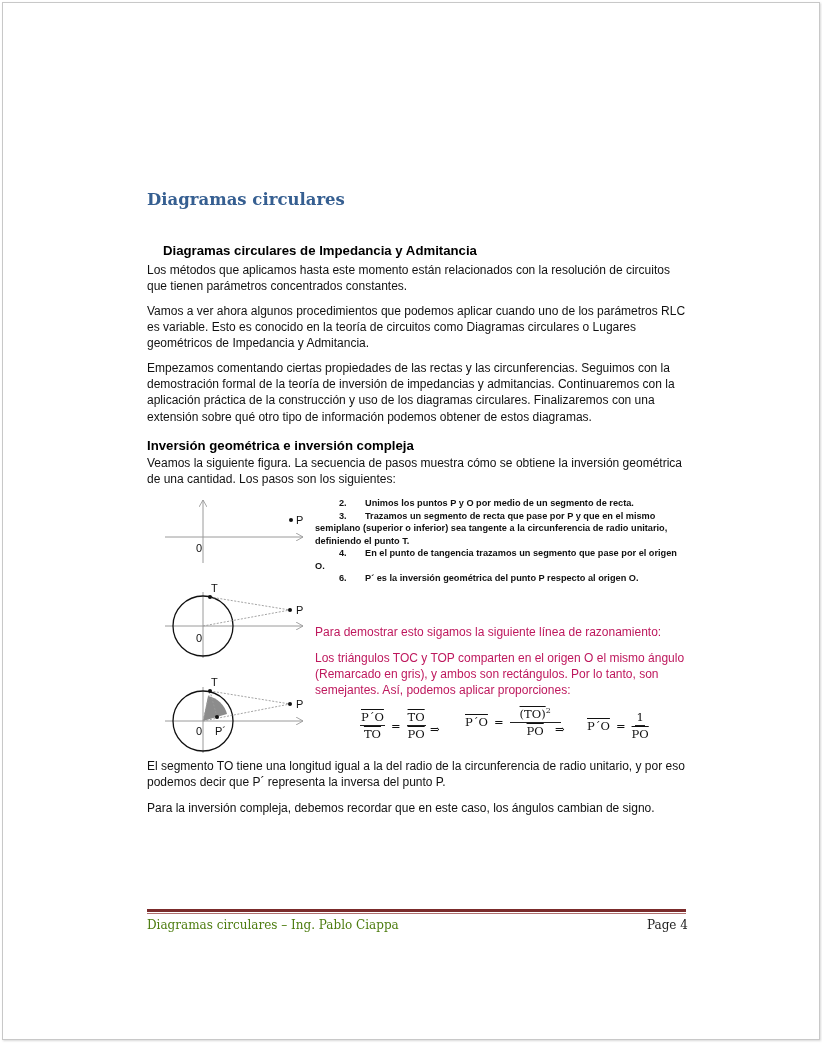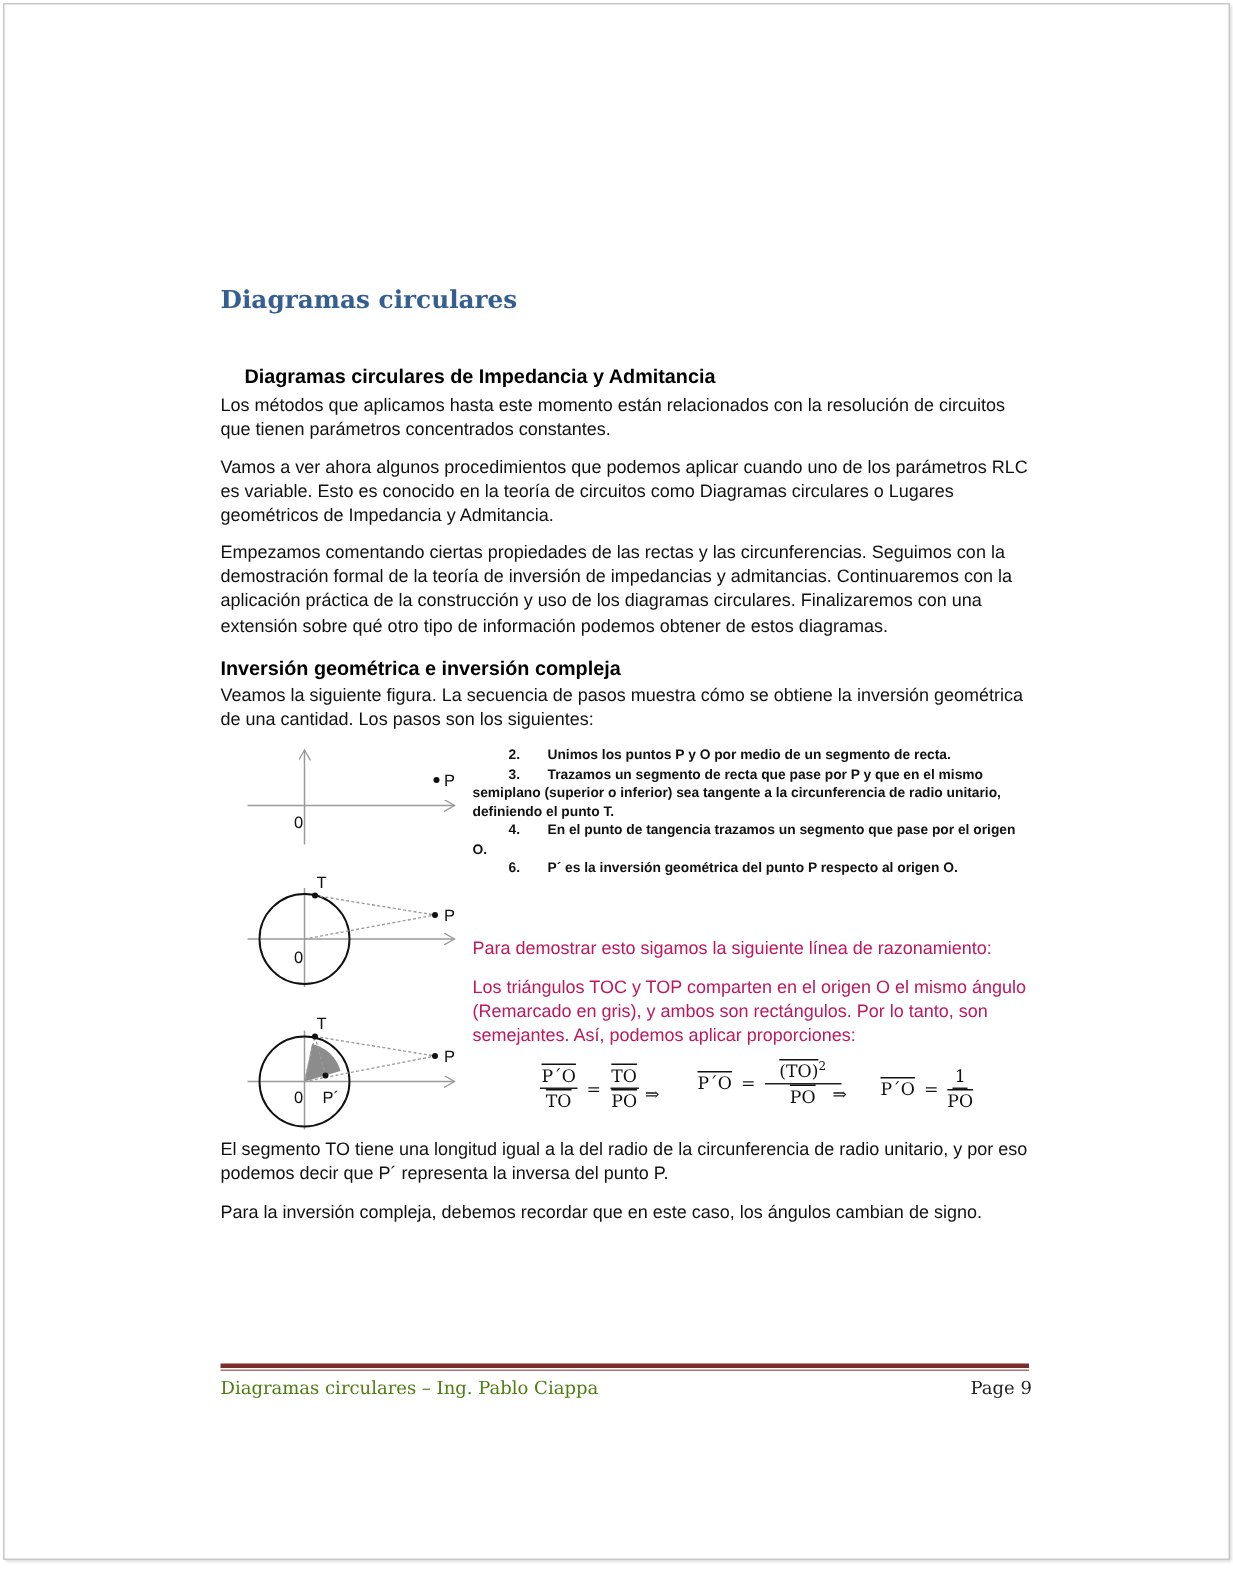--- a/index.html
+++ b/index.html
@@ -126,13 +126,13 @@
       <span class="d ov">PO</span>
     </span>
 </div>
 
 <div class="abs body" style="left:147px; top:758px;">El segmento TO tiene una longitud igual a la del radio de la circunferencia de radio unitario, y por eso podemos decir que P´ representa la inversa del punto P.</div>
 <div class="abs body" style="left:147px; top:800px;">Para la inversión compleja, debemos recordar que en este caso, los ángulos cambian de signo.</div>
 
 <div class="abs footer-rule1"></div>
 <div class="abs footer-rule2"></div>
 <div class="abs footer-left">Diagramas circulares – Ing. Pablo Ciappa</div>
-<div class="abs footer-right">Page 9</div>
+<div class="abs footer-right">Page 4</div>
 
 </body></html>

